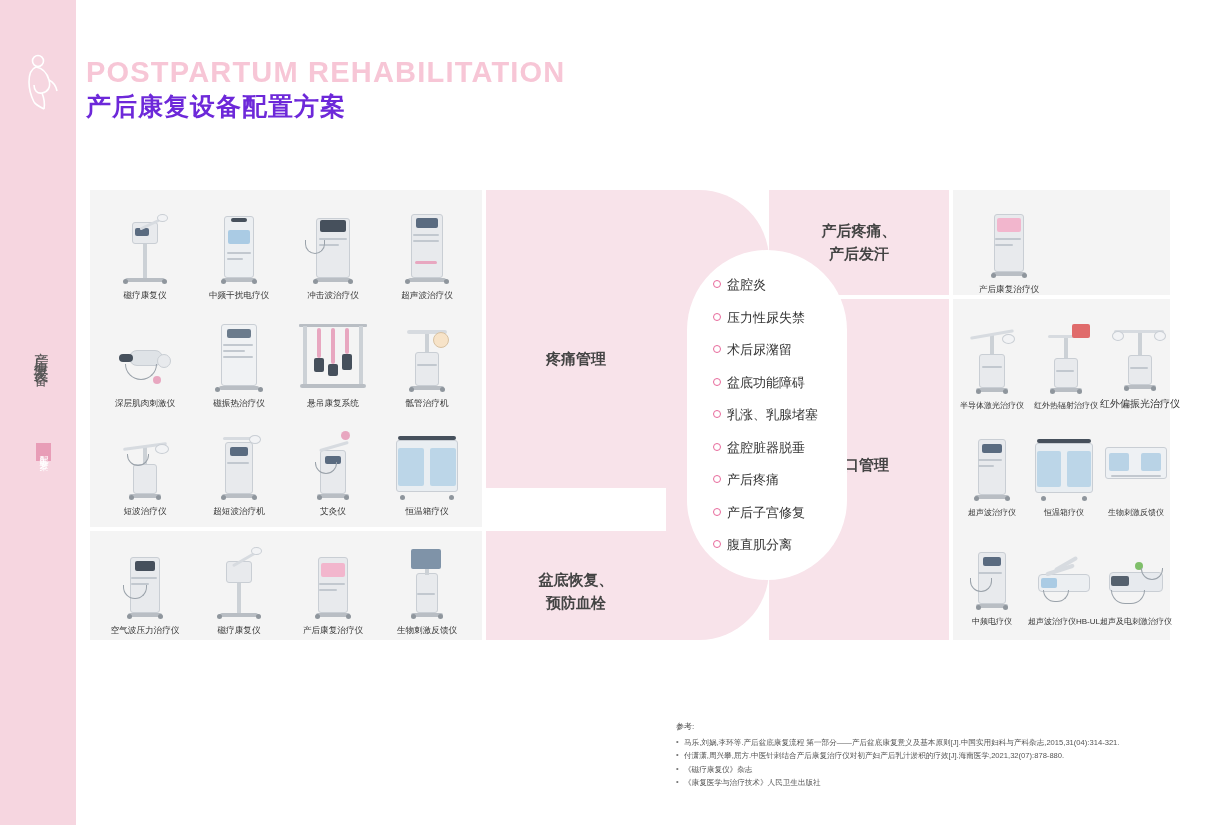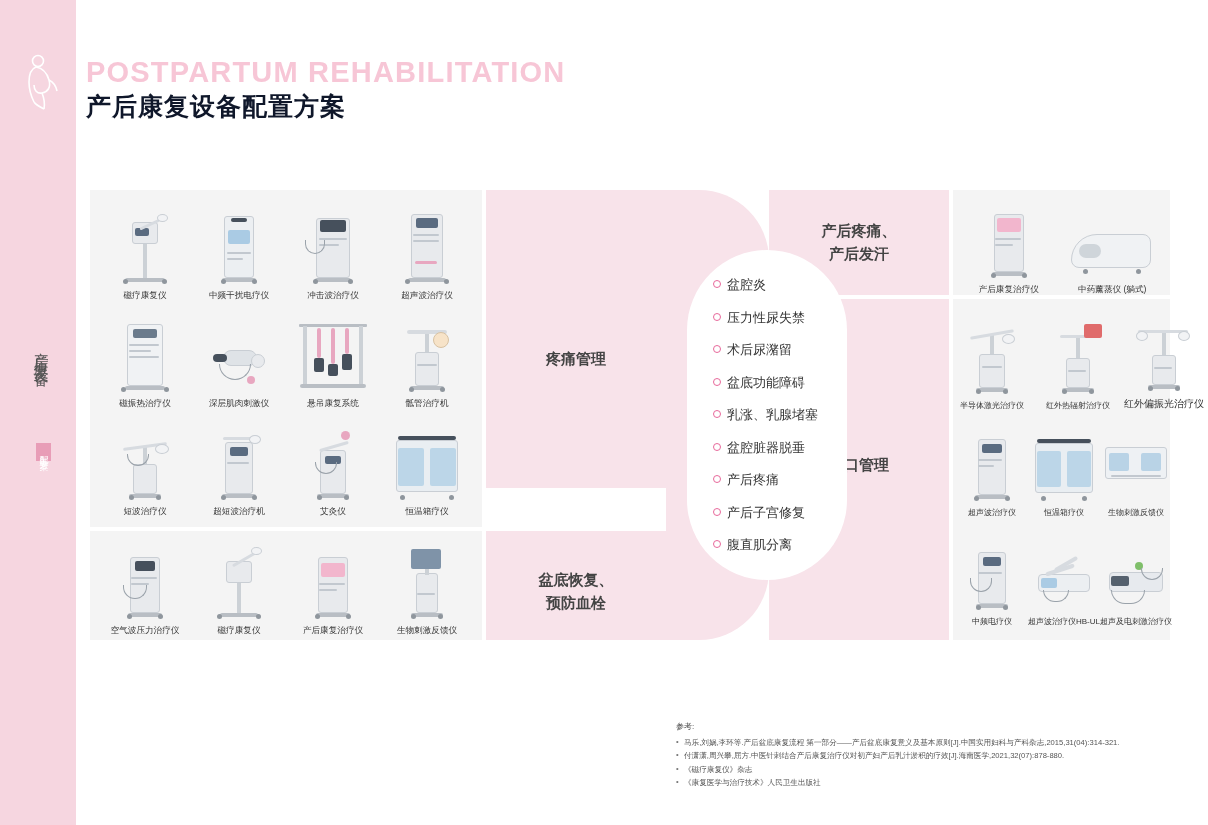--- a/index.html
+++ b/index.html
@@ -40,21 +40,21 @@
     position: absolute; left: 22px; top: 52px; width: 44px; height: 58px;
     color: #ffffff;
   }
   .title-en {
     position: absolute; left: 86px; top: 56px;
     font-size: 29px; font-weight: bold; color: #f7c6d6;
     letter-spacing: 1.2px;
   }
   .title-cn {
     position: absolute; left: 86px; top: 90px;
-    font-size: 25px; font-weight: bold; color: #0f172a;
+    font-size: 25px; font-weight: bold; color: #6d28d9;
     letter-spacing: 1px;
   }
   
   .board {
     position: absolute; left: 90px; top: 190px; width: 1080px; height: 450px;
   }
   .panel {
     position: absolute;
     background: #f4f4f4;
   }
@@ -215,40 +215,40 @@
           <div class="m-panelline" style="bottom:42px;left:22px;width:26px"></div>
           <div class="m-accent" style="bottom:20px;left:24px;width:22px;height:3px"></div>
         </div>
         <div class="cap">超声波治疗仪</div>
       </div>
     </div>
 
     <div class="dev-row" style="padding:12px 10px 0 10px; gap:4px;">
       <div class="dev" style="width:90px">
         <div class="art">
+          <div class="m-body" style="bottom:26px;left:20px;transform:none;width:34px;height:16px;border-radius:8px;background:#dfe3e7"></div>
+          <div class="m-dark" style="bottom:30px;left:10px;width:14px;height:8px;border-radius:4px"></div>
+          <div class="m-head" style="bottom:24px;left:48px;width:14px;height:14px;background:#e8eaed"></div>
+          <div class="m-cord" style="bottom:12px;left:16px;width:32px;height:16px"></div>
+          <div class="m-accent" style="bottom:8px;left:44px;width:8px;height:8px;border-radius:50%"></div>
+        </div>
+        <div class="cap">深层肌肉刺激仪</div>
+      </div>
+      <div class="dev" style="width:90px">
+        <div class="art">
           <div class="m-base" style="width:40px"></div>
             <div class="m-wheel" style="left:12px"></div>
             <div class="m-wheel" style="right:12px"></div>
           <div class="m-body" style="bottom:6px;width:36px;height:62px;background:#f0f2f4"></div>
           <div class="m-screen" style="bottom:54px;left:50%;transform:translateX(-50%);width:24px;height:9px;background:#6b7b8c"></div>
           <div class="m-panelline" style="bottom:46px;left:20px;width:30px"></div>
           <div class="m-panelline" style="bottom:40px;left:20px;width:22px"></div>
           <div class="m-panelline" style="bottom:34px;left:20px;width:30px"></div>
         </div>
         <div class="cap">磁振热治疗仪</div>
-      </div>
-      <div class="dev" style="width:90px">
-        <div class="art">
-          <div class="m-body" style="bottom:26px;left:20px;transform:none;width:34px;height:16px;border-radius:8px;background:#dfe3e7"></div>
-          <div class="m-dark" style="bottom:30px;left:10px;width:14px;height:8px;border-radius:4px"></div>
-          <div class="m-head" style="bottom:24px;left:48px;width:14px;height:14px;background:#e8eaed"></div>
-          <div class="m-cord" style="bottom:12px;left:16px;width:32px;height:16px"></div>
-          <div class="m-accent" style="bottom:8px;left:44px;width:8px;height:8px;border-radius:50%"></div>
-        </div>
-        <div class="cap">深层肌肉刺激仪</div>
       </div>
       <div class="dev" style="width:90px">
         <div class="art">
           <div class="m-panelline" style="top:10px;left:2px;width:68px;height:3px;background:#b9bec4"></div>
           <div class="m-pole" style="left:6px;transform:none;bottom:8px;height:58px"></div>
           <div class="m-pole" style="left:62px;transform:none;bottom:8px;height:58px"></div>
           <div class="m-base" style="width:66px;bottom:4px"></div>
           <div class="m-accent" style="top:14px;left:20px;width:4px;height:30px"></div>
           <div class="m-accent" style="top:14px;left:34px;width:4px;height:36px"></div>
           <div class="m-accent" style="top:14px;left:48px;width:4px;height:26px"></div>
@@ -420,34 +420,25 @@
           <div class="m-base" style="width:34px"></div>
             <div class="m-wheel" style="left:18px"></div>
             <div class="m-wheel" style="right:18px"></div>
           <div class="m-body" style="bottom:6px;width:30px;height:58px"></div>
           <div class="m-accent" style="bottom:46px;left:50%;transform:translateX(-50%);width:24px;height:14px;background:#f2b6cd"></div>
           <div class="m-panelline" style="bottom:38px;left:22px;width:26px"></div>
           <div class="m-panelline" style="bottom:32px;left:22px;width:18px"></div>
         </div>
         <div class="cap">产后康复治疗仪</div>
       </div>
-      <div class="dev" style="width:100px">
-        <div class="art" style="width:90px">
-          <div class="m-body" style="bottom:10px;left:4px;transform:none;width:80px;height:34px;border-radius:26px 8px 8px 8px;background:#f0f2f4"></div>
-          <div class="m-dark" style="bottom:20px;left:12px;width:22px;height:14px;border-radius:10px;background:#cfd5da"></div>
-          <div class="m-wheel" style="left:16px;bottom:4px"></div>
-            <div class="m-wheel" style="right:16px;bottom:4px"></div>
-        </div>
-        <div class="cap">中药薰蒸仪 (躺式)</div>
-      </div>
     </div>
   </div>
 
   <div class="panel" id="right-devices-bot">
-    <div class="dev-row" style="padding:14px 4px 0 4px; gap:16px;">
+    <div class="dev-row" style="padding:14px 4px 0 4px; gap:4px;">
       <div class="dev" style="width:70px">
         <div class="art">
           <div class="m-base" style="width:32px"></div>
             <div class="m-wheel" style="left:20px"></div>
             <div class="m-wheel" style="right:20px"></div>
           <div class="m-body" style="bottom:6px;width:26px;height:34px"></div>
           <div class="m-pole" style="bottom:40px;height:20px"></div>
           <div class="m-arm" style="bottom:58px;left:14px;width:44px;height:3px;transform:rotate(-10deg)"></div>
           <div class="m-head" style="bottom:50px;left:46px;width:13px;height:10px"></div>
           <div class="m-panelline" style="bottom:26px;left:26px;width:20px"></div>

